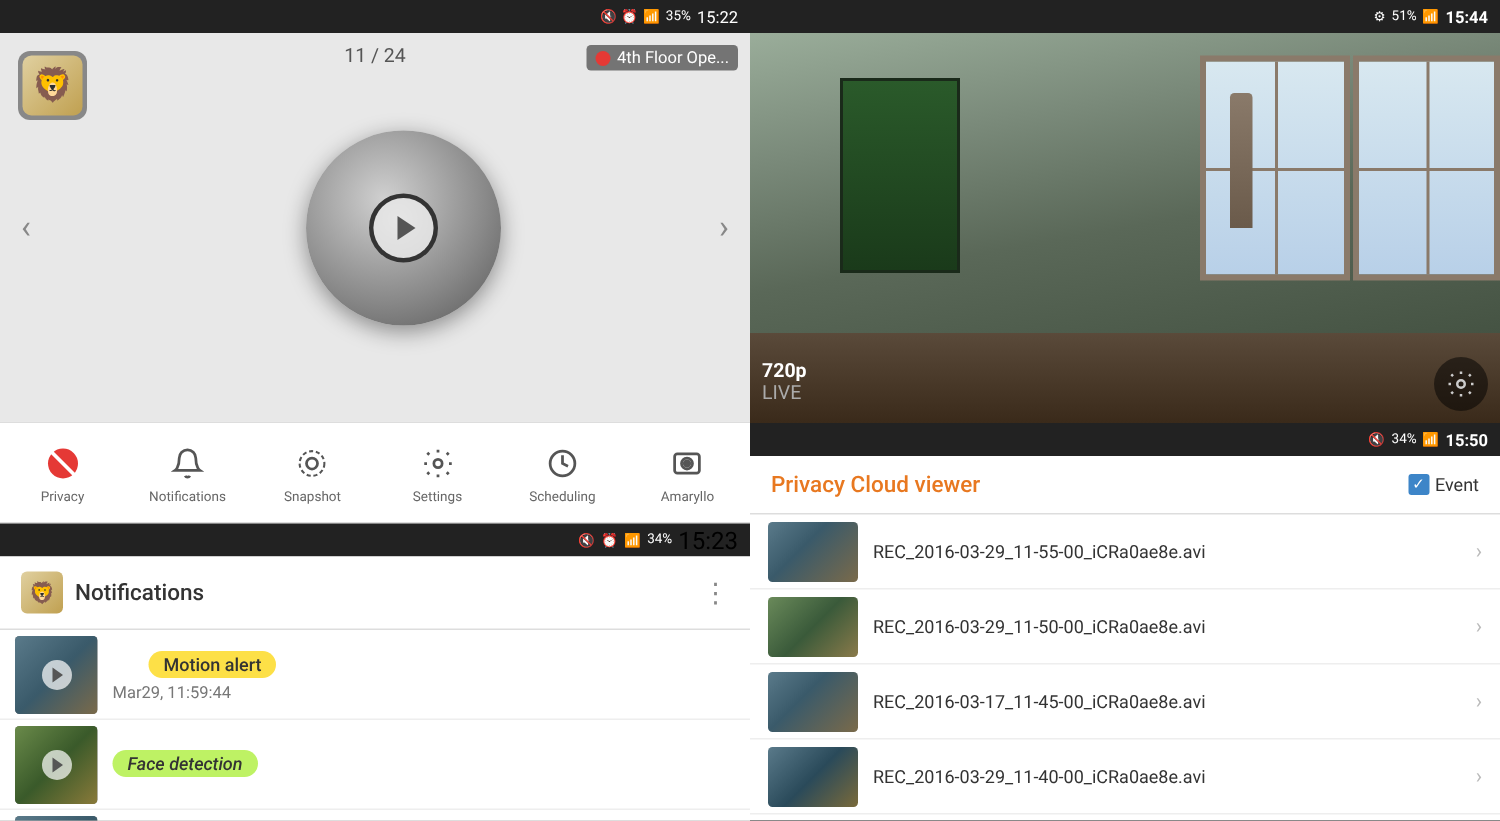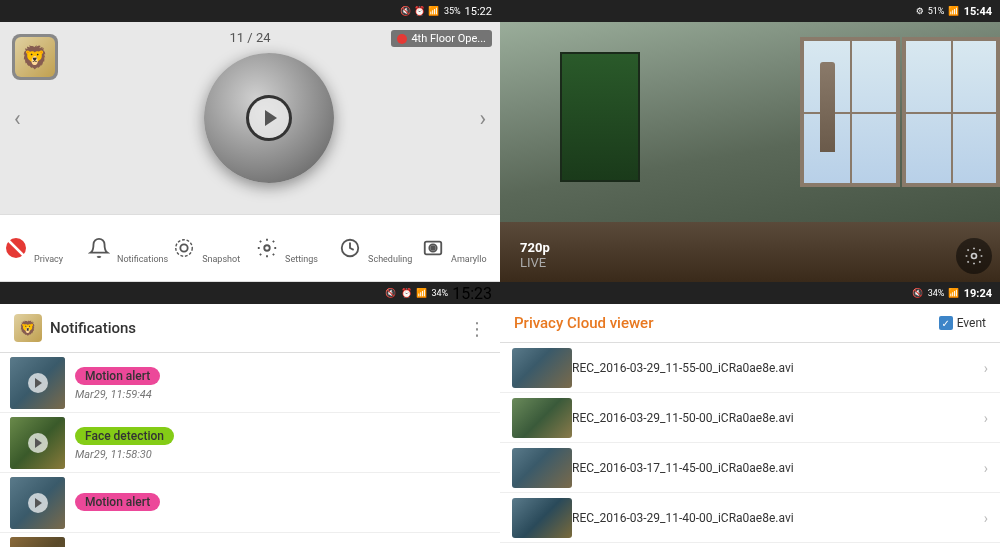--- a/index.html
+++ b/index.html
@@ -31,21 +31,21 @@
       font-weight: normal;
     }
     .status-bar-left .icons {
       display: flex; align-items: center; gap: 3px;
     }
     .status-icon { color: #fff; font-size: 9px; }
 
     
     .camera-viewer {
       background: #e8e8e8;
-      height: 192px;
+      height: 259px;
       position: relative;
       display: flex;
       align-items: flex-end;
       justify-content: center;
       overflow: hidden;
       padding-left: 38px;
     }
     .camera-header {
       position: absolute;
       top: 8px;
@@ -140,22 +140,22 @@
       background: #fff;
       height: 68px;
       display: flex;
       align-items: center;
       justify-content: space-around;
       border-top: 1px solid #ddd;
       border-bottom: 1px solid #ddd;
     }
     .nav-item {
       display: flex;
-      flex-direction: row;
-      align-items: flex-end;
+      flex-direction: column;
+      align-items: center;
       gap: 2px;
       cursor: pointer;
       flex: 1;
     }
     .nav-item .icon-wrap {
       width: 32px; height: 32px;
       display: flex; align-items: center; justify-content: center;
       font-size: 20px;
     }
     .nav-item .label {
@@ -243,23 +243,23 @@
     }
     .notif-info { flex: 1; }
     .notif-badge {
       display: inline-block;
       padding: 2px 10px;
       border-radius: 12px;
       font-size: 12px;
       font-weight: 500;
       margin-bottom: 3px;
     }
-    .badge-motion { background: #ec4899; color: #333; }
-    .badge-face { background: #84cc16; color: #333; }
-    .notif-time { font-size: 11px; color: #777; font-style: italic; }
+    .badge-motion { background: #fde047; color: #333; margin-left: 24px; }
+    .badge-face { background: #bef264; color: #333; font-style: italic; }
+    .notif-time { font-size: 11px; color: #777; }
 
     
     .right-panel {
       position: absolute;
       left: 500px; top: 0;
       width: 500px; height: 547px;
       background: #1a1a1a;
       display: flex;
       flex-direction: column;
     }
@@ -283,21 +283,21 @@
     }
     .live-room {
       width: 100%;
       height: 100%;
       background: linear-gradient(160deg, #c8c8b8 0%, #a8a898 30%, #706858 60%, #4a4038 100%);
       position: relative;
     }
     .live-badge {
       position: absolute;
       bottom: 12px;
-      left: 20px;
+      left: 8px;
       color: #fff;
     }
     .live-res { font-size: 13px; font-weight: bold; }
     .live-text { font-size: 13px; color: #aaa; }
     .gear-btn {
       position: absolute;
       bottom: 8px;
       right: 8px;
       width: 36px; height: 36px;
       background: rgba(0,0,0,0.5);
@@ -350,20 +350,21 @@
       border-radius: 2px;
       display: flex; align-items: center; justify-content: center;
       color: #fff;
       font-size: 10px;
     }
     .recording-item {
       display: flex;
       align-items: center;
       padding: 8px 12px;
       border-bottom: 1px solid #eee;
+      gap: 10px;
       height: 50px;
     }
     .rec-thumb {
       width: 60px; height: 40px;
       border-radius: 3px;
       background: linear-gradient(135deg, #4a6a7a, #2a4a5a, #6a5a3a);
       flex-shrink: 0;
       display: flex; align-items: center; justify-content: center;
       overflow: hidden;
     }
@@ -534,21 +535,20 @@
       <div class="notif-item">
         <div class="notif-thumb">
           <div class="thumb-placeholder" style="background: linear-gradient(135deg, #6a8a4a 0%, #3a5a2a 50%, #8a7a3a 100%);">
             <div class="play-small">
                 <div class="play-small-tri"></div>
               </div>
           </div>
         </div>
         <div class="notif-info">
           <div><span class="notif-badge badge-face">Face detection</span></div>
-          <div class="notif-time">Mar29, 11:58:30</div>
         </div>
       </div>
 
       <div class="notif-item">
         <div class="notif-thumb">
           <div class="thumb-placeholder">
             <div class="play-small">
                 <div class="play-small-tri"></div>
               </div>
           </div>
@@ -609,21 +609,21 @@
           <circle cx="12" cy="12" r="3"></circle>
           <path d="M12 2v2M12 20v2M4.22 4.22l1.42 1.42M18.36 18.36l1.42 1.42M2 12h2M20 12h2M4.22 19.78l1.42-1.42M18.36 5.64l1.42-1.42"></path>
         </svg>
     </div>
   </div>
 
   <div class="status-bar-3">
     <span class="status-icon">🔇</span>
     <span class="status-icon">34%</span>
     <span class="status-icon">📶</span>
-    <span class="time" style="color:#fff;font-size:11px;font-weight:bold;">19:24</span>
+    <span class="time" style="color:#fff;font-size:11px;font-weight:bold;">15:50</span>
   </div>
 
   <div class="cloud-viewer">
     <div class="cloud-header">
       <span class="cloud-title">Privacy Cloud viewer</span>
       <div class="event-checkbox">
         <div class="check-box">✓</div>
         <span>Event</span>
       </div>
     </div>

